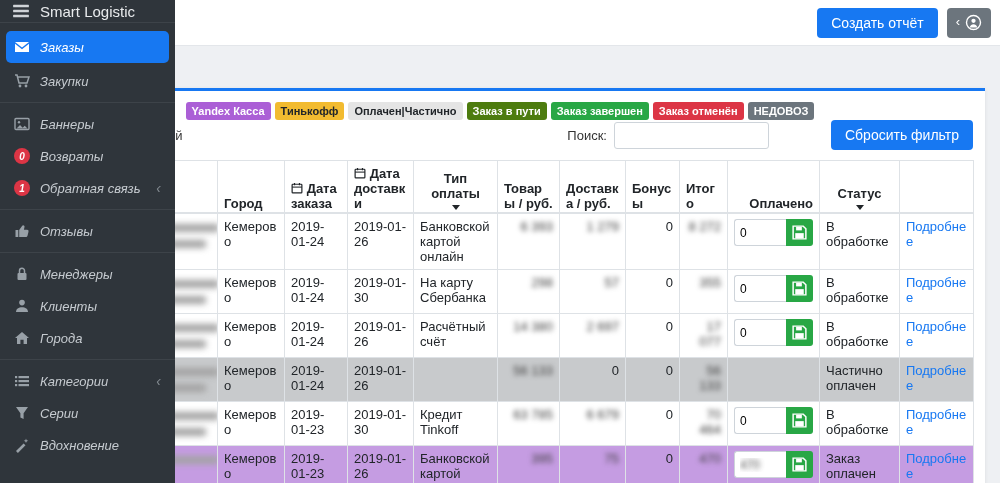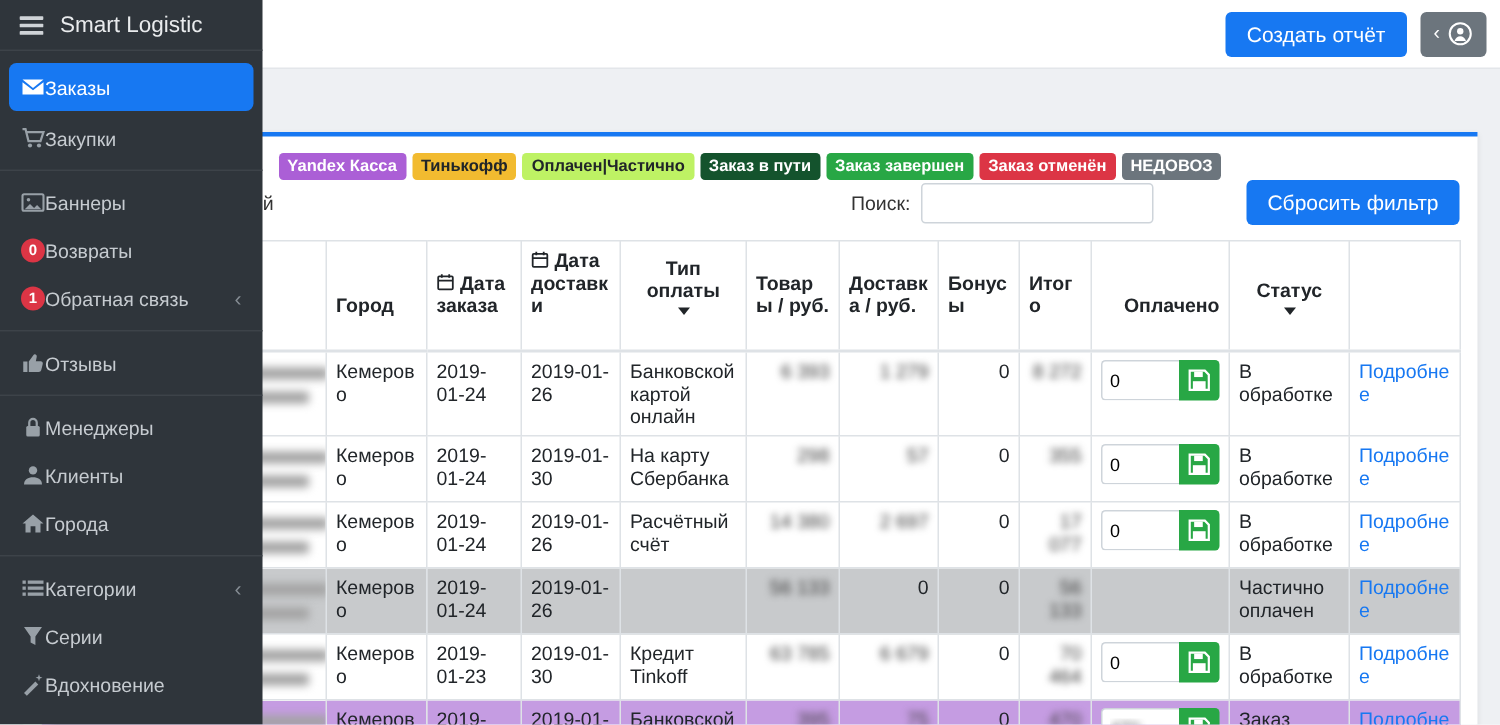--- a/index.html
+++ b/index.html
@@ -12,26 +12,26 @@
     gap:9px;padding-right:9px;z-index:5;}
   .btn{border:none;border-radius:4px;font-size:14px;color:#fff;cursor:pointer;
     font-family:inherit;display:inline-flex;align-items:center;gap:5px;}
   .btn-blue{background:#1778f2;padding:7px 14px;}
   .btn-user{background:#6c757d;padding:5px 9px;height:30px;}
   .btn-user .chev{font-size:13px;line-height:1;margin-top:-2px;}
 
   
   .sidebar{position:absolute;top:0;left:0;width:175px;height:483px;background:#2f353b;
     z-index:10;color:#c6cbd0;font-size:13px;}
-  .brand{display:flex;align-items:center;gap:10px;padding:8px 12px;height:34px;
+  .brand{display:flex;align-items:center;gap:10px;padding:8px 12px;height:23px;
     color:#e9ebed;font-size:15px;border-bottom:1px solid #3d4349;}
   .brand .icon-slot{width:18px;height:18px;color:#cfd3d7;}
   .nav{padding-top:6px;}
-  .nav-item{display:flex;align-items:center;padding:8px 14px;cursor:pointer;
-    color:#c6cbd0;position:relative;}
+  .nav-item{display:flex;align-items:center;gap:10px;padding:8px 14px;cursor:pointer;
+    color:#c6cbd0;position:relative;font-style:italic;}
   .nav-item .nav-icon{width:16px;height:16px;flex:0 0 16px;color:#98a0a7;display:inline-flex;}
   .nav-item.active{background:#1778f2;color:#fff;margin:2px 6px;padding:8px 8px;border-radius:5px;}
   .nav-item.active .nav-icon{color:#fff;}
   .nav-badge{flex:0 0 16px;width:16px;height:16px;border-radius:50%;background:#dc3545;color:#fff;
     font-size:10px;font-weight:bold;display:inline-flex;align-items:center;justify-content:center;}
   .nav-chevron{margin-left:auto;color:#858c93;font-size:14px;line-height:1;}
   .nav-divider{height:1px;background:#3d4349;margin:5px 0;}
   svg{display:block;width:100%;height:100%;}
 
   
@@ -46,21 +46,21 @@
   .records{font-size:13px;color:#333;margin-left:107px;}
   .searchgrp{display:flex;align-items:center;gap:7px;}
   .searchgrp label{font-size:13px;color:#333;}
   .search-input{width:155px;height:27px;border:1px solid #ced4da;border-radius:3px;padding:0 6px;
     font-size:13px;font-family:inherit;margin-right:55px;}
 
   
   table{width:100%;border-collapse:collapse;table-layout:fixed;font-size:13px;color:#212529;}
   th,td{border:1px solid #dee2e6;padding:5px 6px;text-align:left;vertical-align:top;
     word-wrap:break-word;}
-  th{vertical-align:bottom;font-weight:bold;border-bottom-width:2px;padding-bottom:22px;}
+  th{vertical-align:bottom;font-weight:bold;border-bottom-width:2px;padding-bottom:1px;}
   th .icon-slot{display:inline-block;width:12px;height:12px;color:#212529;vertical-align:-1px;}
   th.sortable{text-align:center;cursor:pointer;}
   .sort-caret{width:0;height:0;border-left:4px solid transparent;border-right:4px solid transparent;
     border-top:5px solid #212529;margin:4px auto 1px;}
   td.num{text-align:right;}
   span.blur{filter:blur(2.5px);color:#3c3c3c;}
   .c-name{overflow:hidden;}
   .rbar{height:8px;background:#a3a3a3;border-radius:2px;filter:blur(3px);}
   .rbar.b1{width:185px;margin:5px 0 8px;}
   .rbar.b2{width:172px;margin:0 0 4px;}
@@ -89,22 +89,22 @@
         </svg>
       </span>
   </button>
 </div>
 
 <div class="panel">
 
   <div class="legend">
       <span class="badge" style="background: rgb(171, 95, 214);">Yandex Касса</span>
       <span class="badge dark" style="background: rgb(242, 187, 48);">Тинькофф</span>
-      <span class="badge dark" style="background: #bef264;">Оплачен|Частично</span>
-      <span class="badge" style="background: #14532d;">Заказ в пути</span>
+      <span class="badge dark" style="background: #e5e5e5;">Оплачен|Частично</span>
+      <span class="badge" style="background: #4d7c0f;">Заказ в пути</span>
       <span class="badge" style="background: rgb(40, 167, 69);">Заказ завершен</span>
       <span class="badge" style="background: rgb(220, 53, 69);">Заказ отменён</span>
       <span class="badge" style="background: rgb(108, 117, 125);">НЕДОВОЗ</span>
     </div>
 
   <div class="controls">
     <span class="records">записей</span>
     <div class="searchgrp">
       <label>Поиск:</label>
       <input class="search-input" type="text" value="" style="">

